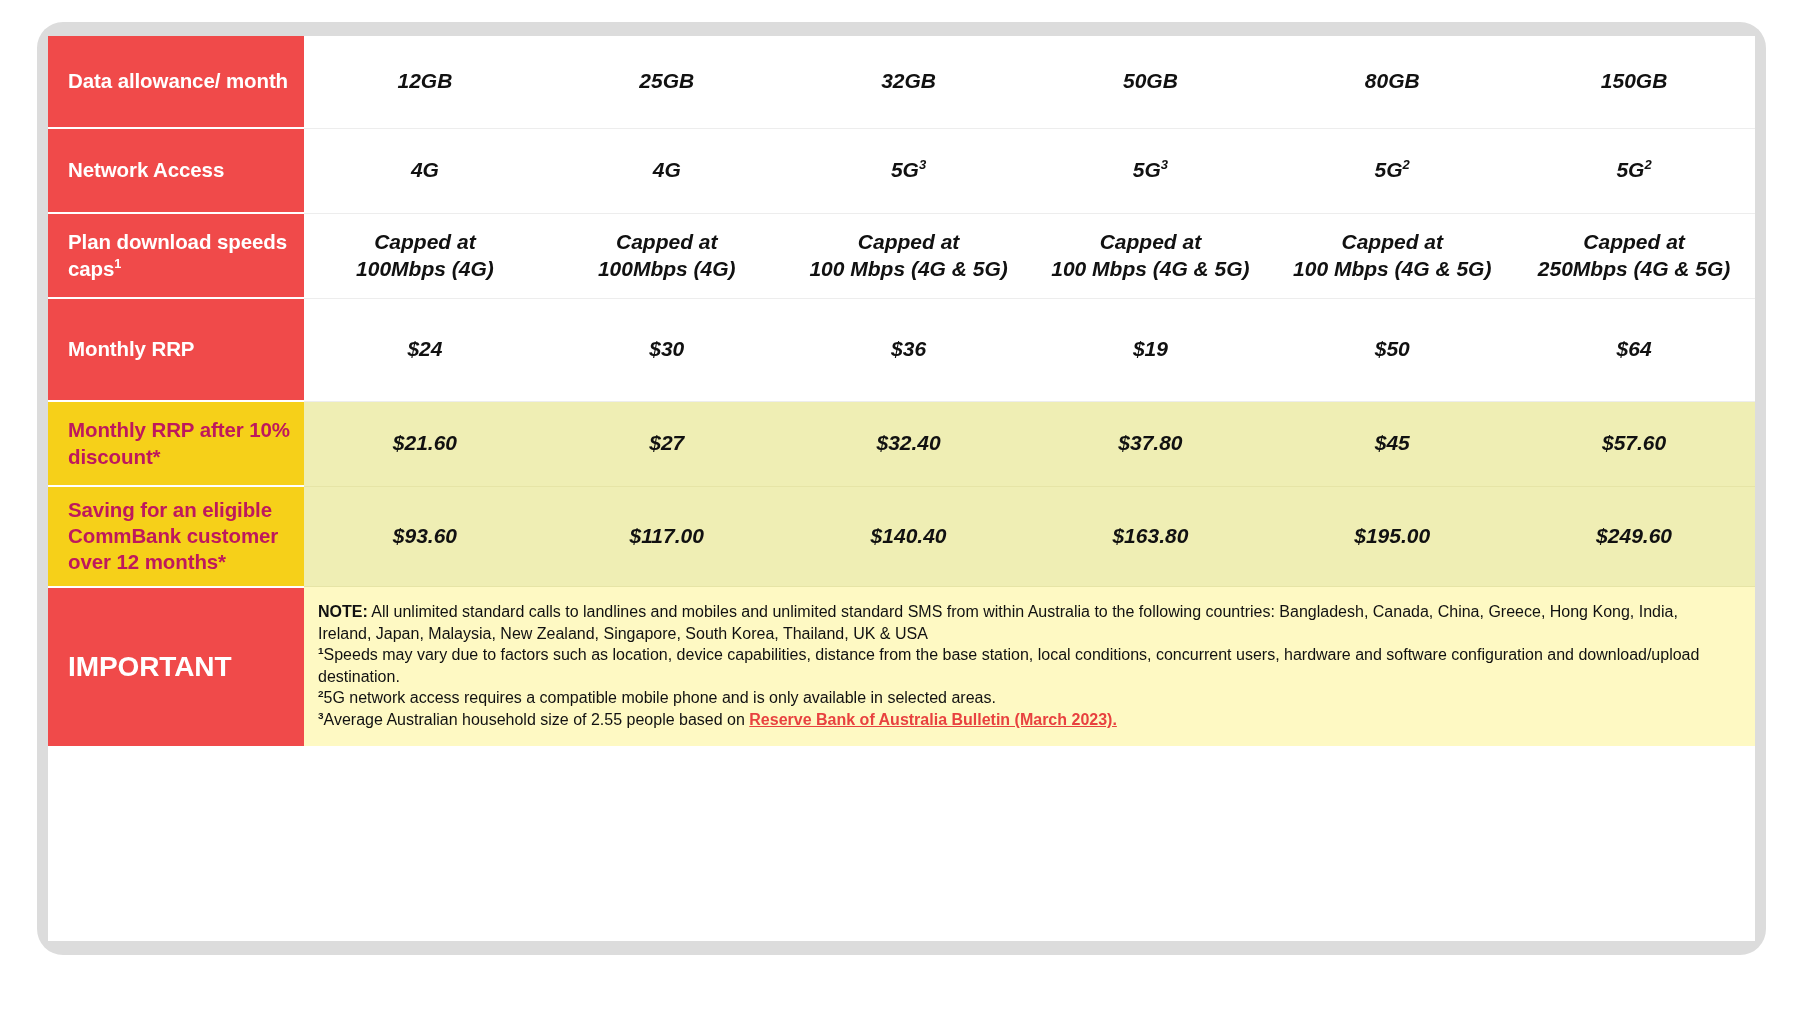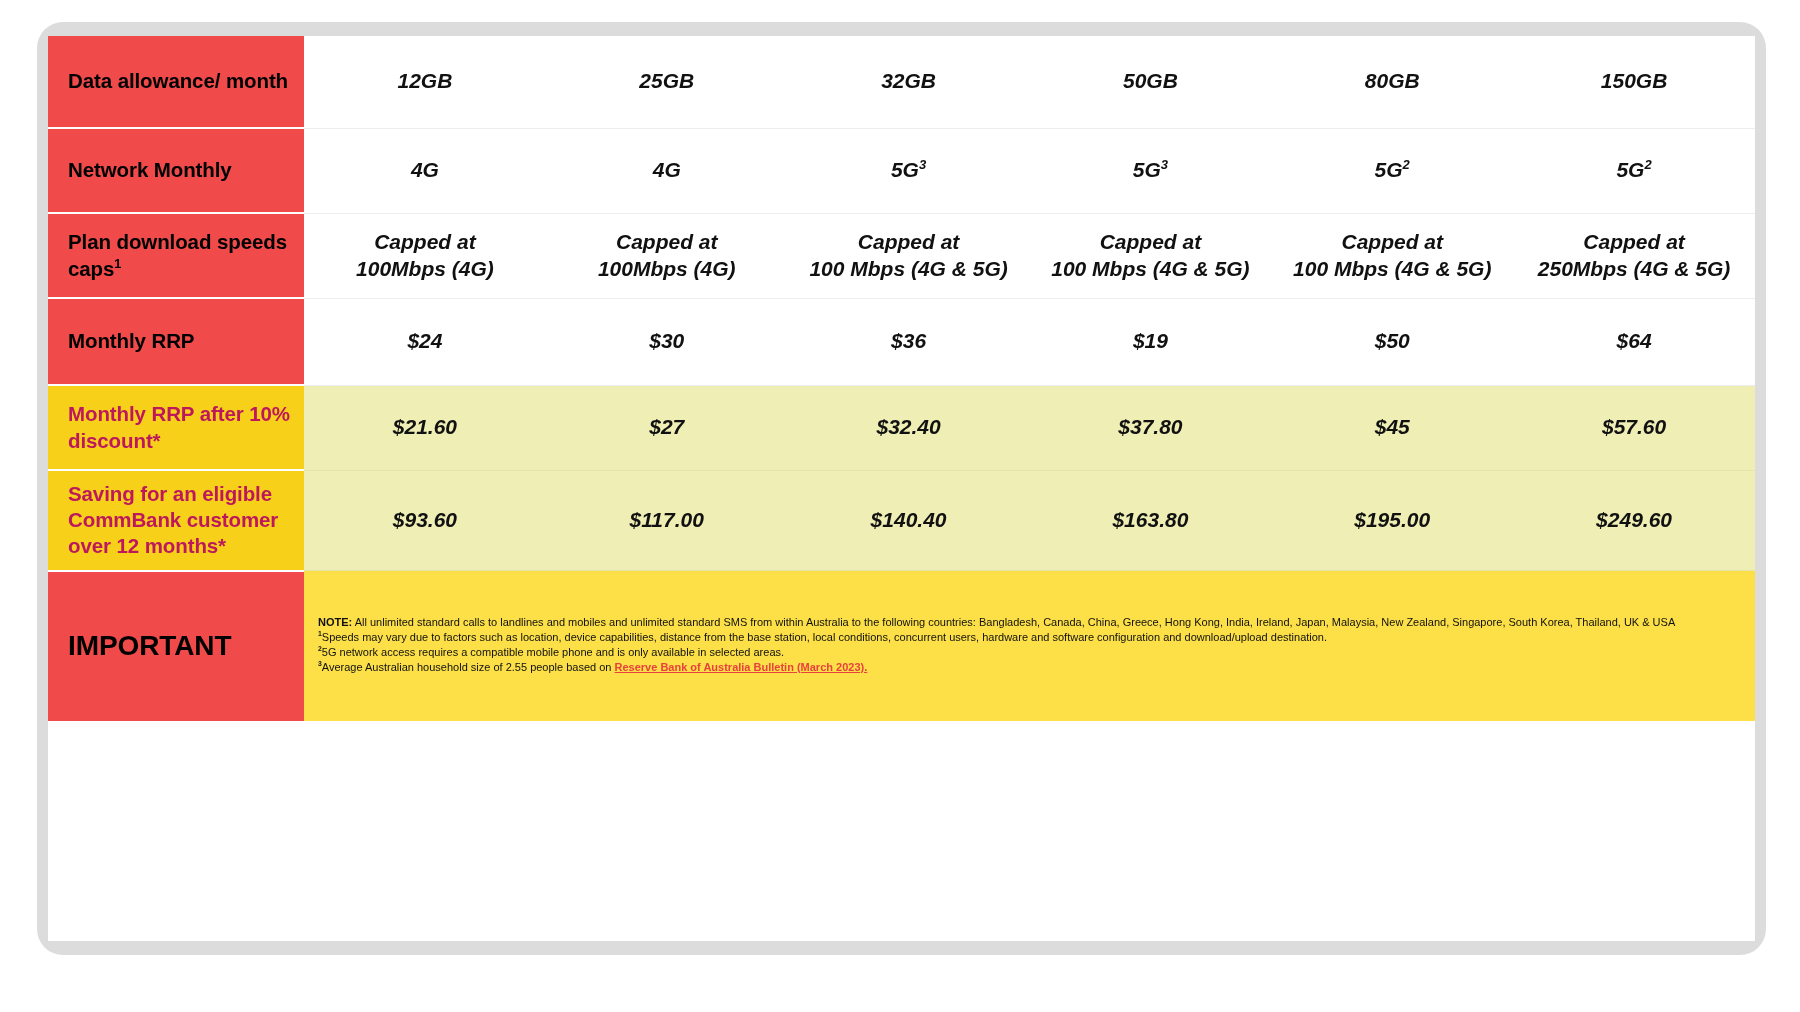--- a/index.html
+++ b/index.html
@@ -38,21 +38,21 @@
   table.plan {
     width: 1707px;
     border-collapse: collapse;
     table-layout: fixed;
   }
   table.plan td { vertical-align: middle; }
 
   
   .lbl {
     width: 256px;
-    color: #000000;
+    color: #ffffff;
     background: #f04a4a;
     font-weight: bold;
     font-size: 20.5px;
     line-height: 1.28;
     padding: 10px 0 10px 20px;
     border-bottom: 2px solid #ffffff;
     letter-spacing: -0.1px;
   }
   .lbl.yellow {
     background: #f6d019;
@@ -79,40 +79,40 @@
     background: #efeeb4;
     border-bottom: 1px solid #e6e4a6;
     margin-top: 19px;
   }
   .val.nb { border-bottom: none; }
 
   sup { font-size: 0.62em; vertical-align: super; line-height: 0; font-weight: bold; }
 
   
   .note {
-    background: #fde047;
+    background: #fef9c3;
     padding: 14px 24px 16px 14px;
-    font-size: 11px;
+    font-size: 16px;
     line-height: 1.345;
     color: #111111;
     font-weight: 500;
     text-align: left;
     vertical-align: middle;
   }
   .note p { margin: 0; }
   .note .hdr { font-weight: bold; }
   .note a {
     color: #e8413f;
     text-decoration: underline;
     font-weight: bold;
   }
   .r-head { height: 92px; }
   .r-net  { height: 85px; }
   .r-spd  { height: 85px; }
-  .r-rrp  { height: 87px; }
+  .r-rrp  { height: 103px; }
   .r-disc { height: 85px; }
   .r-sav1 { height: 98px; }
   .r-sav2 { height: 160px; }
   .r-note { height: 150px; }
 </style>
 </head>
 <body>
 
 <div class="page">
   <div class="frame"></div>
@@ -127,21 +127,21 @@
           <td class="val">12GB</td>
           <td class="val">25GB</td>
           <td class="val">32GB</td>
           <td class="val">50GB</td>
           <td class="val">80GB</td>
           <td class="val">150GB</td>
         </tr>
 
         <tr class="r-net">
           <td class="lbl">
-            <span>Network Monthly</span>
+            <span>Network Access</span>
           </td>
           <td class="val">
             <span>4G</span><sup></sup>
           </td>
           <td class="val">
             <span>4G</span><sup></sup>
           </td>
           <td class="val">
             <span>5G</span><sup>3</sup>
           </td>

